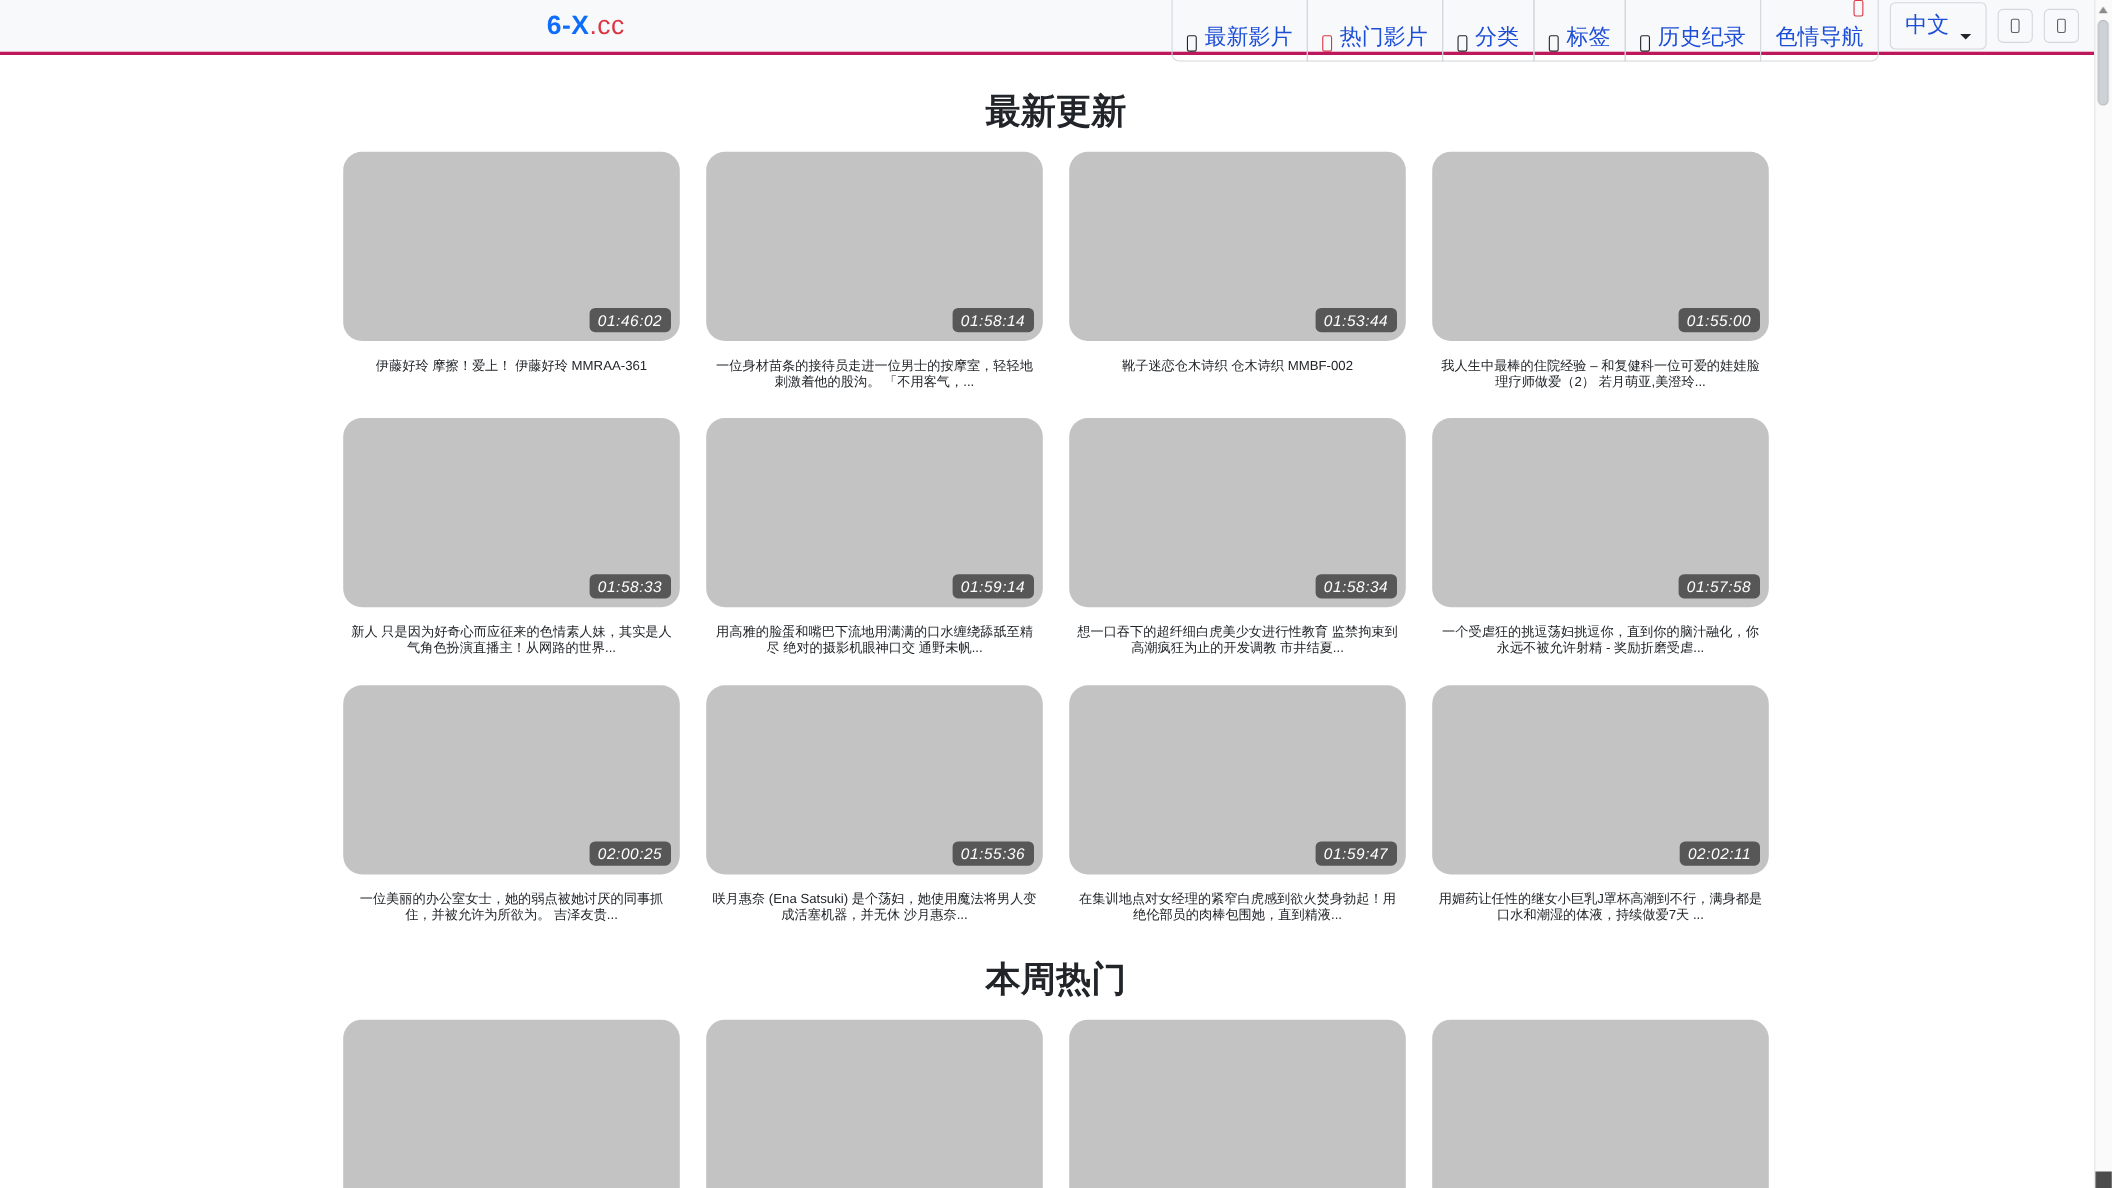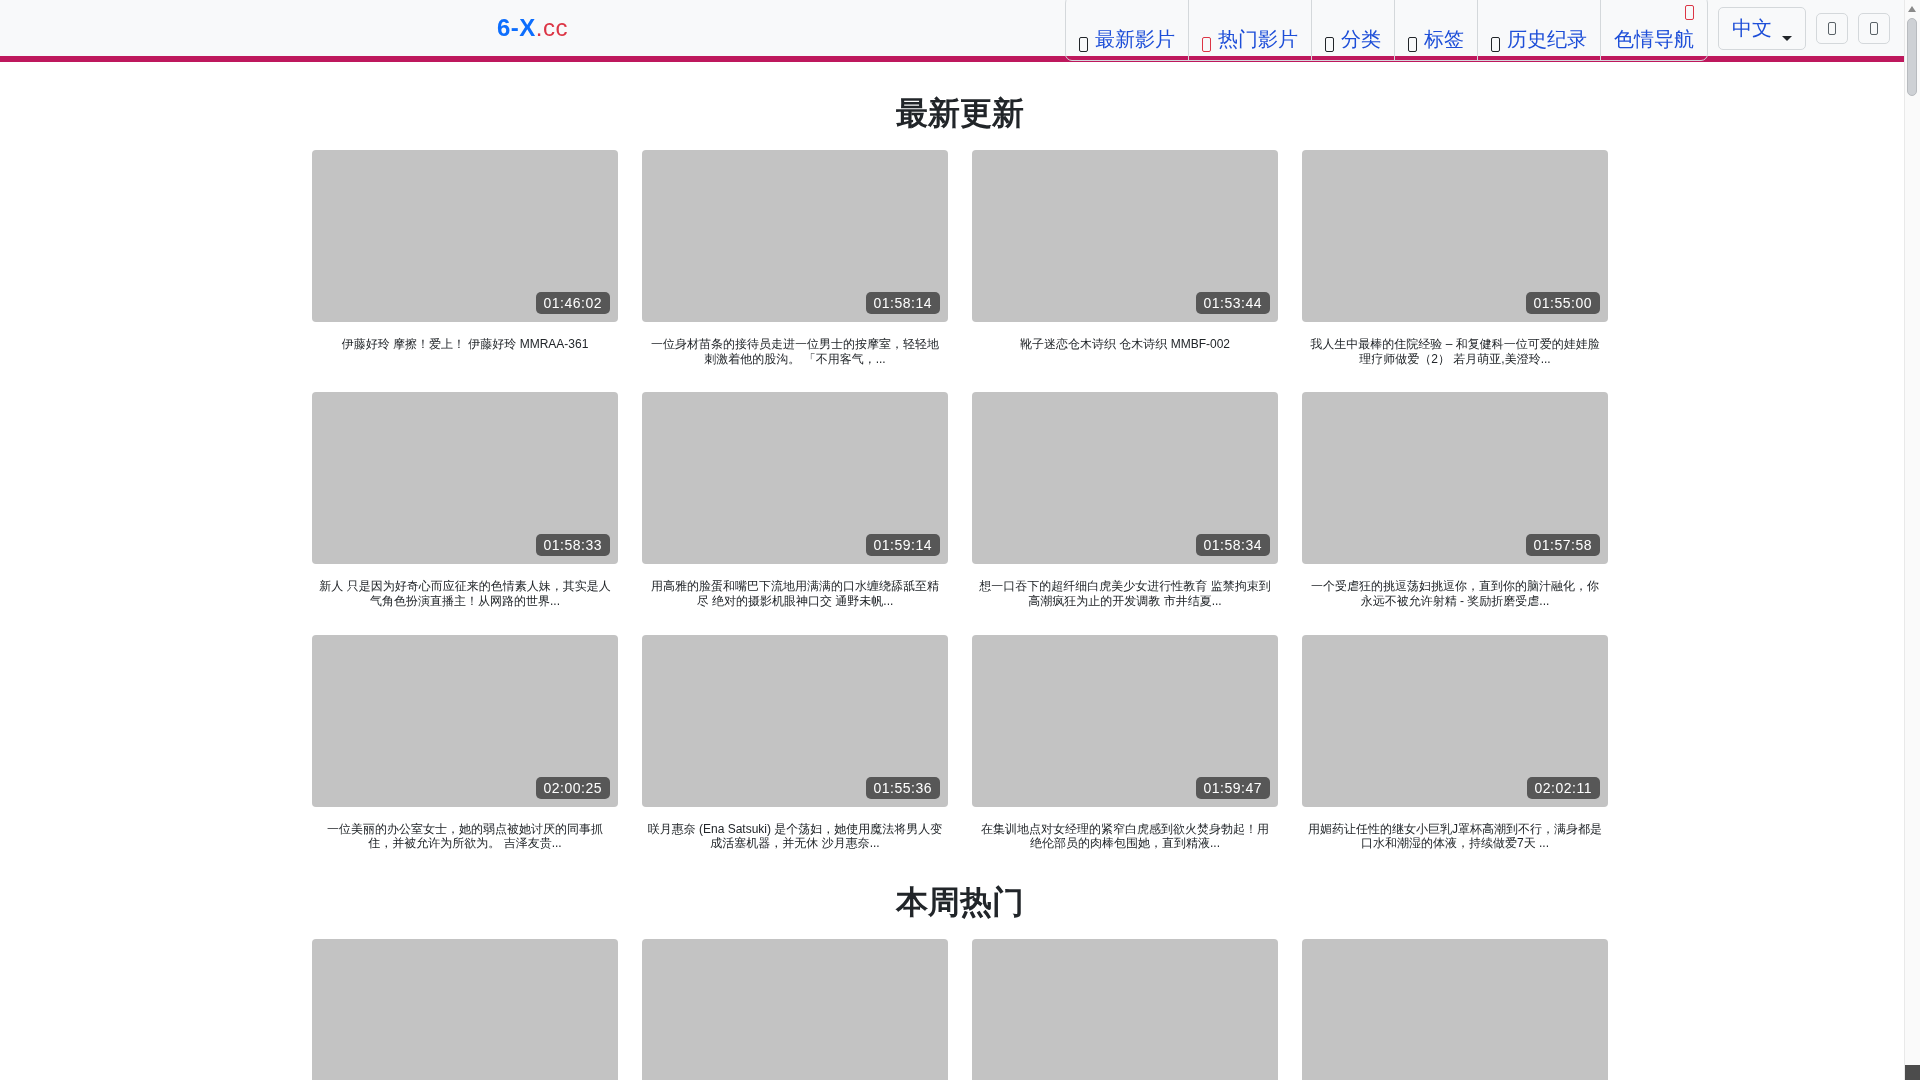--- a/index.html
+++ b/index.html
@@ -7,23 +7,23 @@
     margin: 0; padding: 0;
     width: 1920px; height: 1080px;
     overflow: hidden;
     background: #ffffff;
     color: #212529;
     font-family: "Liberation Sans", sans-serif;
   }
 
   
   .navbar {
-    height: 62px;
+    height: 50px;
     background: #f8f9fa;
-    border-bottom: 6px solid #be185d;
+    border-bottom: 3px solid #be185d;
     display: flex;
     align-items: center;
     padding: 0 30px 0 0;
   }
   .brand-zone { flex: 1; text-align: center; }
   .brand {
     font-size: 24px;
     font-weight: 700;
     text-decoration: none;
     cursor: pointer;
@@ -87,22 +87,23 @@
     display: grid;
     grid-template-columns: repeat(4, 1fr);
     column-gap: 24px;
     row-gap: 26px;
   }
   .card { cursor: pointer; }
   .thumb {
     width: 100%;
     height: 172px;
     background: #c3c3c3;
-    border-radius: 4px;
+    border-radius: 17px;
     position: relative;
+    font-style: italic;
   }
   .badge {
     position: absolute;
     right: 8px; bottom: 8px;
     background: #575757;
     color: #ffffff;
     font-size: 14px;
     padding: 3px 8px;
     border-radius: 5px;
     letter-spacing: .5px;

